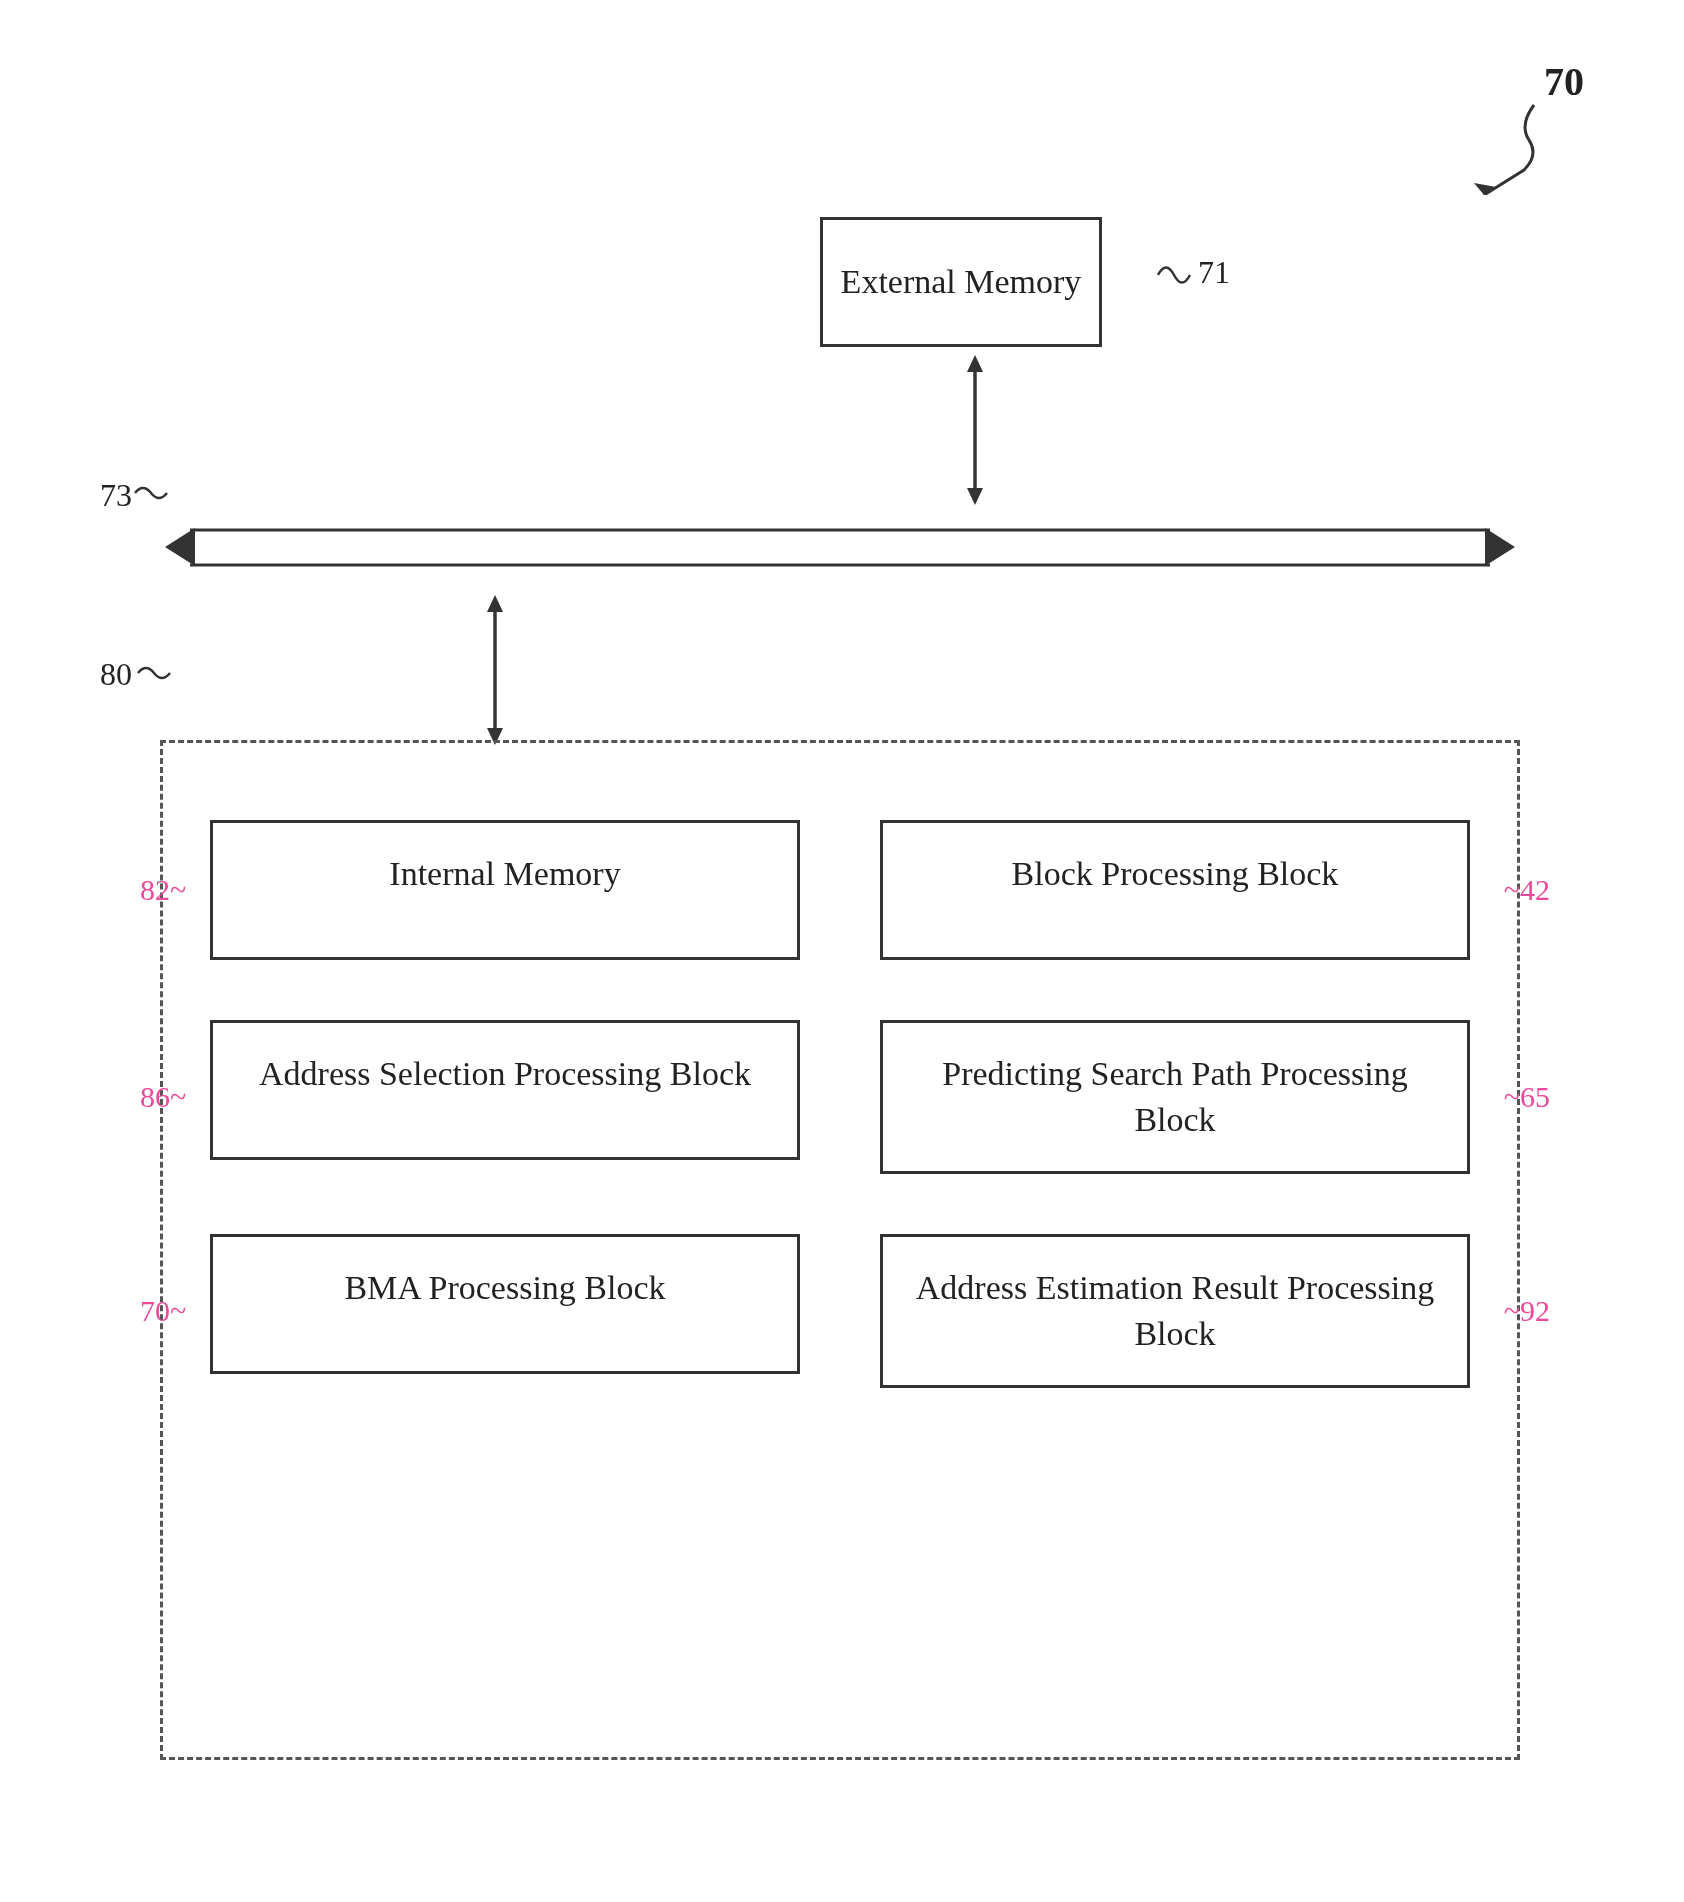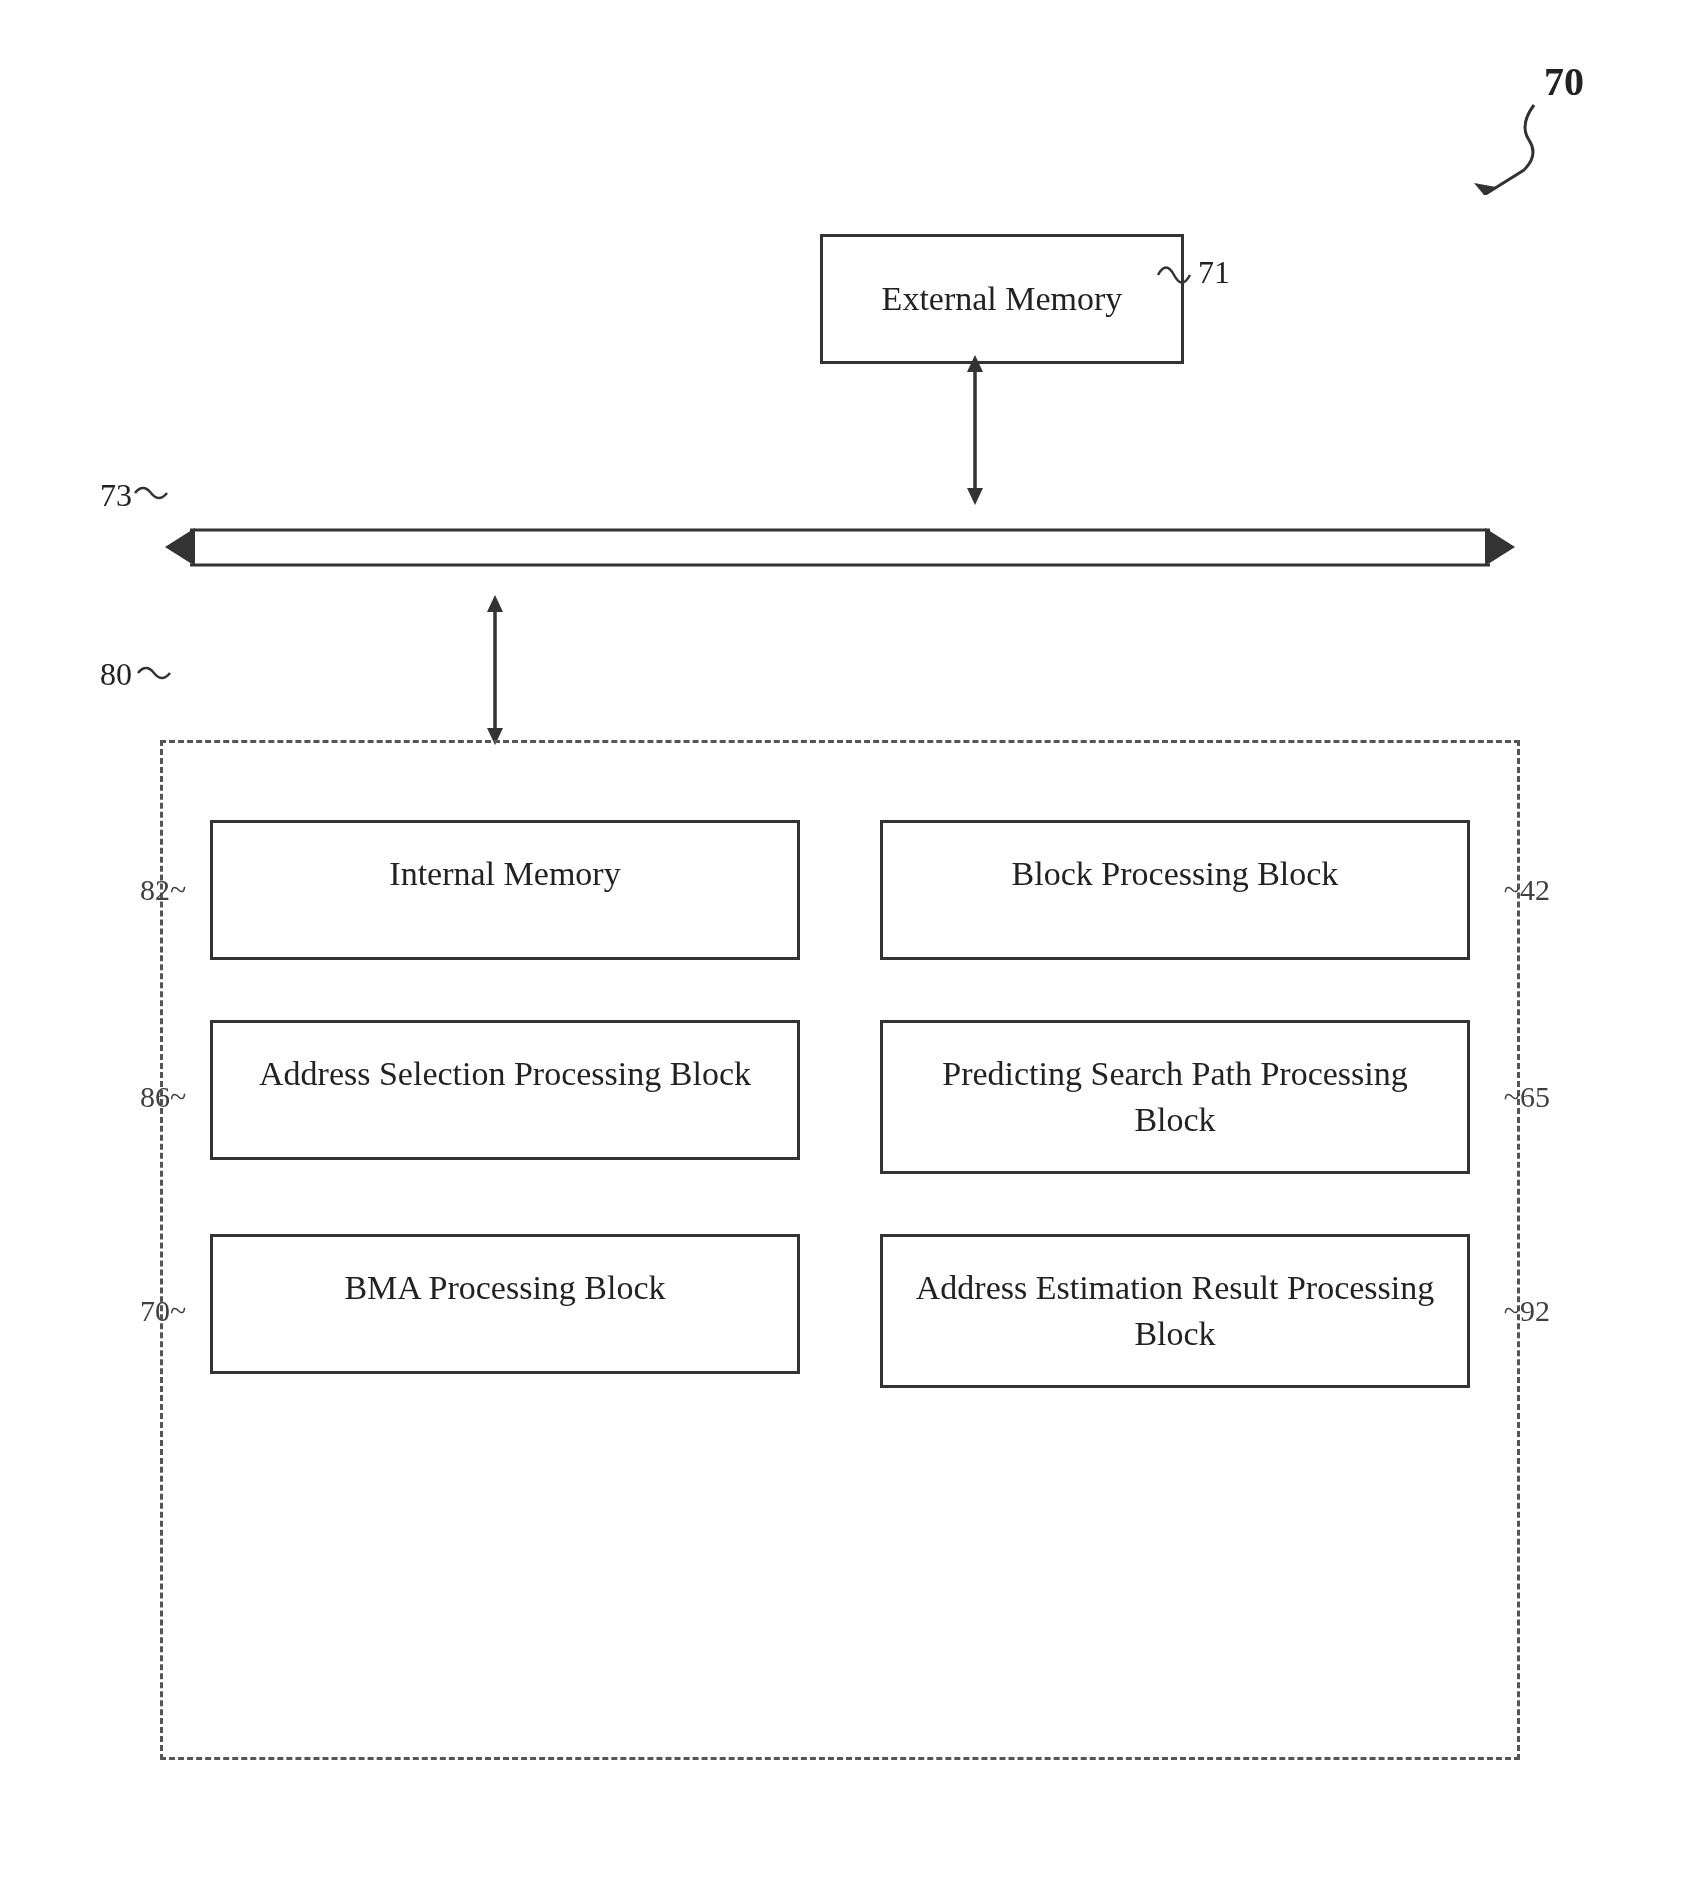--- a/index.html
+++ b/index.html
@@ -15,23 +15,23 @@
     .diagram-container {
       position: absolute;
       top: 0; left: 0;
       width: 1684px;
       height: 1902px;
     }
 
     
     .external-memory-box {
       position: absolute;
-      top: 234px;
+      top: 217px;
       left: 820px;
-      width: 364px;
+      width: 282px;
       height: 130px;
       border: 3px solid #333;
       display: flex;
       align-items: center;
       justify-content: center;
       background: #fff;
     }
     .external-memory-label {
       font-size: 34px;
       text-align: center;
@@ -102,21 +102,21 @@
       font-size: 34px;
       text-align: center;
       line-height: 1.35;
       color: #222;
     }
 
     
     .ref-label {
       position: absolute;
       font-size: 30px;
-      color: #404040;
+      color: #ec4899;
       font-family: Liberation Serif, serif;
     }
   </style>
 </head>
 <body>
 
 <div class="diagram-container">
 
   <svg style="position:absolute;top:55px;right:80px;width:180px;height:140px;">
     <text x="120" y="40" font-size="40" font-weight="bold" font-family="Times New Roman" fill="#222">70</text>

